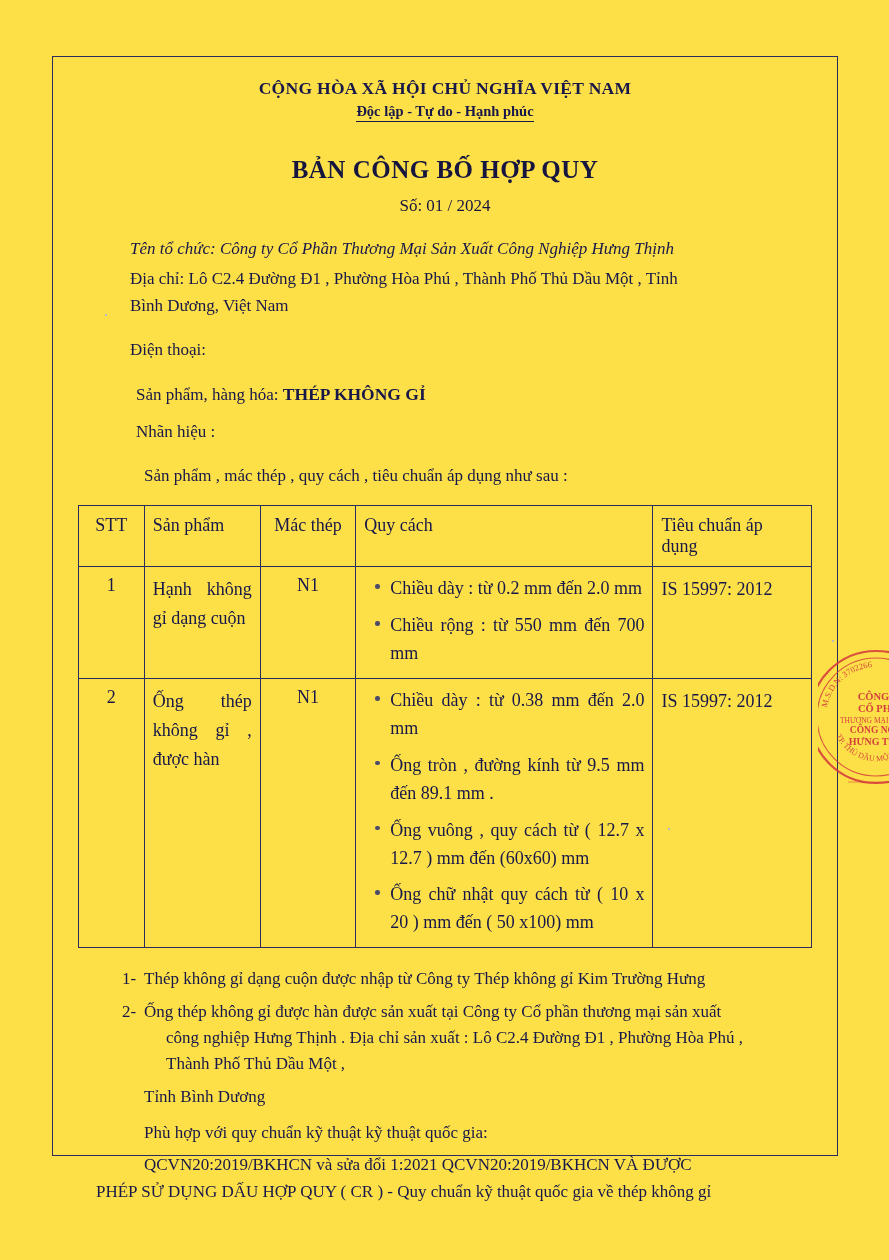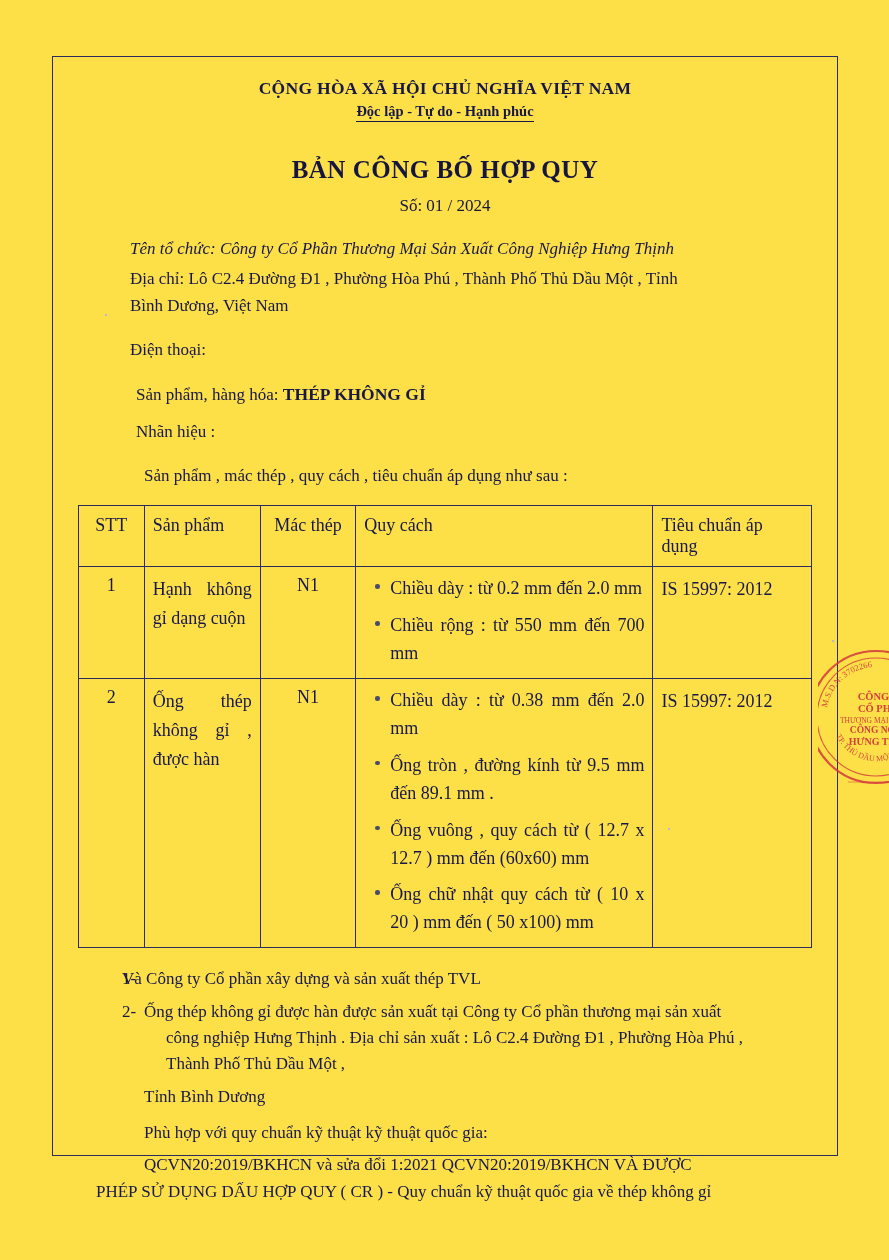--- a/index.html
+++ b/index.html
@@ -251,21 +251,21 @@
             </ul>
           </td>
           <td class="c-std">IS 15997: 2012</td>
         </tr>
       </tbody>
     </table>
 
     <div class="notes">
       <div class="note note1">
         <span class="num">1-</span>
-        <span class="cont" style="margin-left:-22px">Và Công ty Cổ phần xây dựng và sản xuất thép TVL</span>
+        <span class="cont">Thép không gỉ dạng cuộn được nhập từ Công ty Thép không gỉ Kim Trường Hưng</span>
       </div>
       <div class="note note2">
         <span class="num">2-</span>
         <span class="cont">Ống thép không gỉ được hàn được sản xuất tại Công ty Cổ phần thương mại sản xuất</span>
         <span class="ind">công nghiệp Hưng Thịnh . Địa chỉ sản xuất : Lô C2.4 Đường Đ1 , Phường Hòa Phú ,</span>
         <span class="ind">Thành Phố Thủ Dầu Một ,</span>
       </div>
       <div class="p-prov body-text">Tỉnh Bình Dương</div>
       <div class="p-conf body-text">Phù hợp với quy chuẩn kỹ thuật kỹ thuật quốc gia:</div>
       <div class="p-qcvn body-text">

